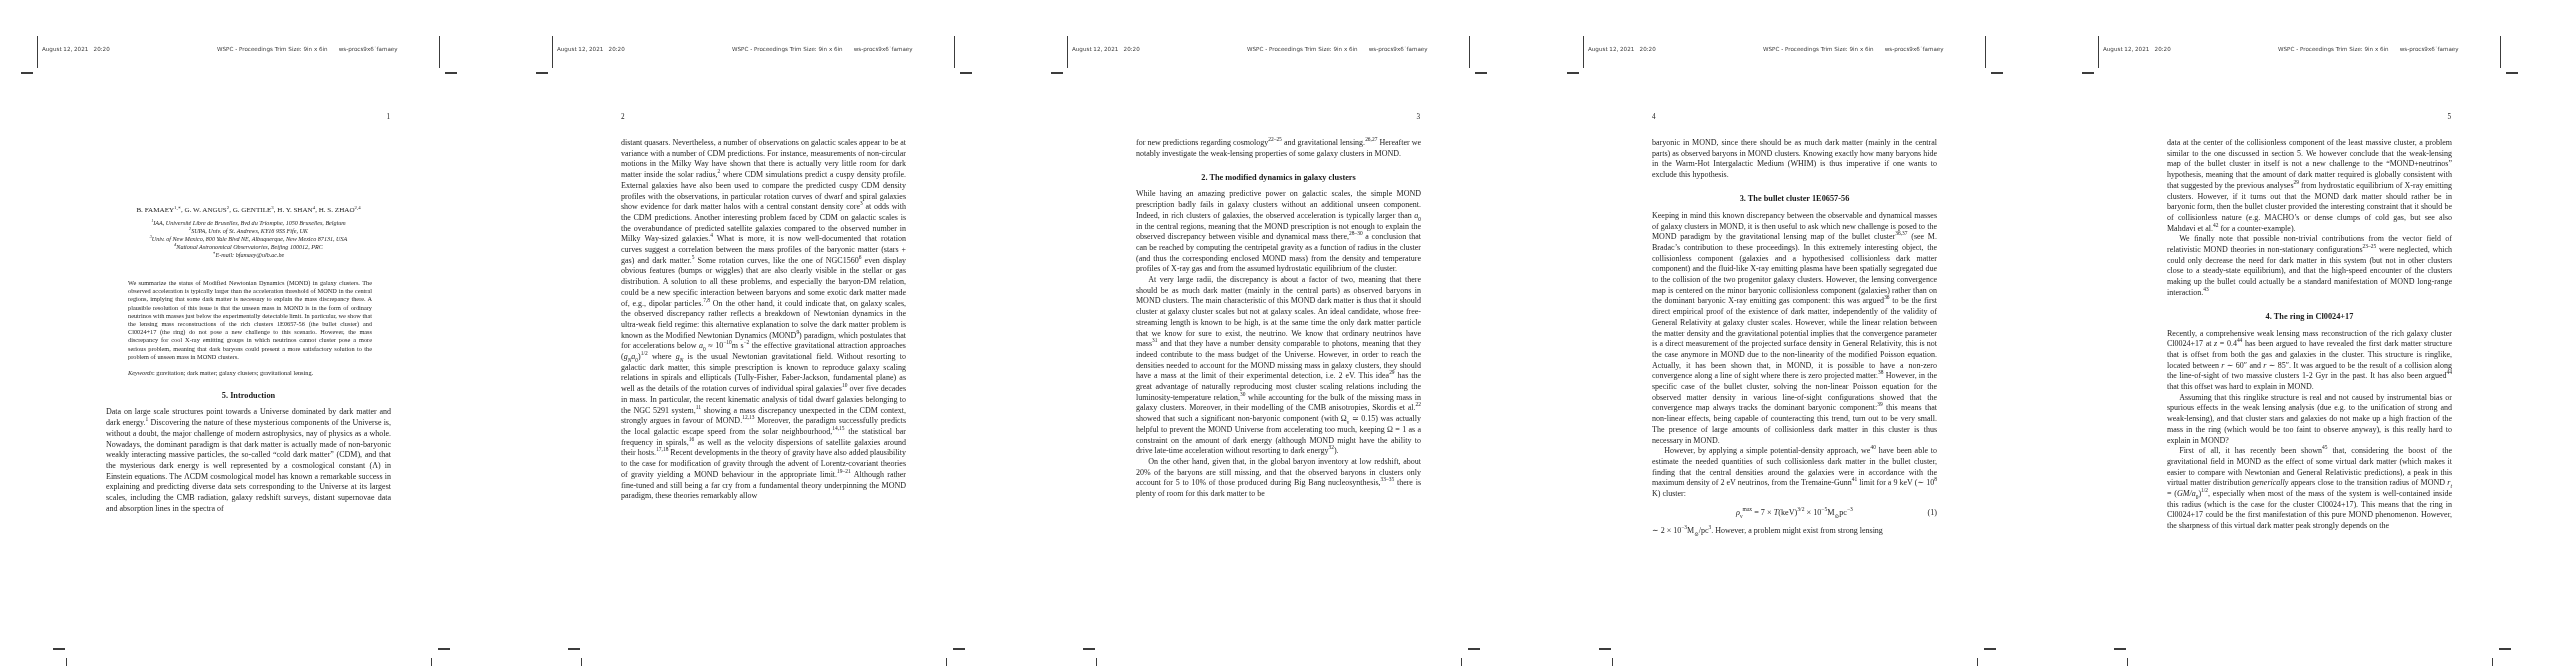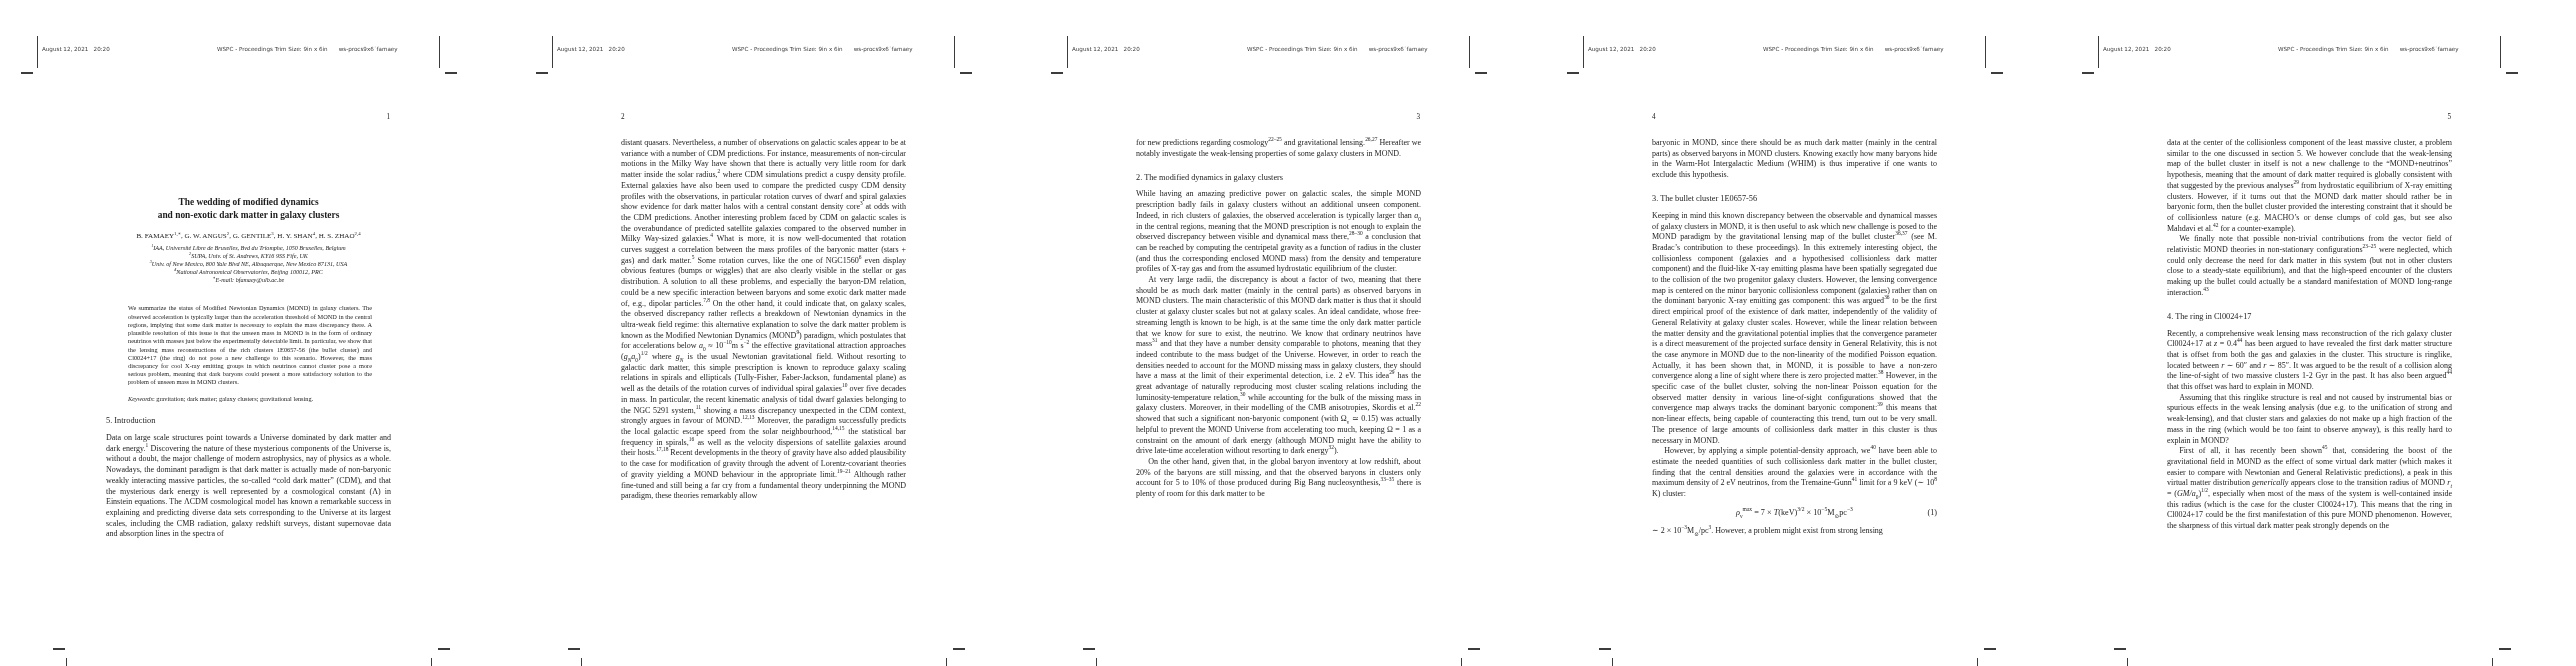--- a/index.html
+++ b/index.html
@@ -44,21 +44,21 @@
     font-size:8px;line-height:10.7px;color:#1c1c1c;text-align:justify;}
   #page-1 .content{top:196px;}
 
   sup,sub{font-size:68%;line-height:0;}
 
   .b-title{text-align:center;font-weight:bold;font-size:9.4px;line-height:12.8px;white-space:pre-line;}
   .b-authors{text-align:center;font-size:7.1px;line-height:9px;margin-top:10px;}
   .b-affil{text-align:center;font-style:italic;font-size:6.1px;line-height:8px;margin-top:3.9px;}
   .b-abstract{margin:20px 19px 0 22px;font-size:6.3px;line-height:8.2px;text-align:justify;}
   .b-keywords{margin:8.3px 19px 0 22px;font-size:6.3px;line-height:8.2px;text-align:left;}
-  .b-heading{font-weight:normal;font-size:8.3px;line-height:10.6px;margin-top:13.3px;margin-bottom:6.1px;text-align:left;}
+  .b-heading{font-weight:bold;font-size:8.3px;line-height:10.6px;margin-top:13.3px;margin-bottom:6.1px;text-align:center;}
   .b-para{margin:0;}
   .b-para.indent{text-indent:12.2px;}
   .b-equation{position:relative;margin:7.8px 0;text-align:center;font-size:8.2px;}
   .eq-tag{position:absolute;right:0;top:0;}
 </style>
 </head>
 <body>
 
 <div class="canvas">
   <div class="watermark">arXiv:0706.1279v2  [astro-ph]  26 Nov 2007</div>
@@ -69,22 +69,20 @@
     <div class="cm cm-v cm-tl-v"></div>
     <div class="cm cm-h cm-tl-h"></div>
     <div class="cm cm-v cm-tr-v"></div>
     <div class="cm cm-h cm-tr-h"></div>
     <div class="cm cm-h cm-bl-h"></div>
     <div class="cm cm-v cm-bl-v"></div>
     <div class="cm cm-v cm-br-v"></div>
     <div class="cm cm-h cm-br-h"></div>
     <span class="pageno right">1</span>
     <div class="content">
-        <div class="b-title">The wedding of modified dynamics
-and non-exotic dark matter in galaxy clusters</div>
         <div class="b-authors">B. FAMAEY<sup>1,∗</sup>, G. W. ANGUS<sup>2</sup>, G. GENTILE<sup>3</sup>, H. Y. SHAN<sup>4</sup>, H. S. ZHAO<sup>2,4</sup></div>
         <div class="b-affil">
           <div><sup>1</sup>IAA, Université Libre de Bruxelles, Bvd du Triomphe, 1050 Bruxelles, Belgium</div>
           <div><sup>2</sup>SUPA, Univ. of St. Andrews, KY16 9SS Fife, UK</div>
           <div><sup>3</sup>Univ. of New Mexico, 800 Yale Blvd NE, Albuquerque, New Mexico 87131, USA</div>
           <div><sup>4</sup>National Astronomical Observatories, Beijing 100012, PRC</div>
           <div><sup>∗</sup>E-mail: bfamaey@ulb.ac.be</div>
         </div>
         <div class="b-abstract">We summarize the status of Modified Newtonian Dynamics (MOND) in galaxy clusters. The observed acceleration is typically larger than the acceleration threshold of MOND in the central regions, implying that some dark matter is necessary to explain the mass discrepancy there. A plausible resolution of this issue is that the unseen mass in MOND is in the form of ordinary neutrinos with masses just below the experimentally detectable limit. In particular, we show that the lensing mass reconstructions of the rich clusters 1E0657-56 (the bullet cluster) and Cl0024+17 (the ring) do not pose a new challenge to this scenario. However, the mass discrepancy for cool X-ray emitting groups in which neutrinos cannot cluster pose a more serious problem, meaning that dark baryons could present a more satisfactory solution to the problem of unseen mass in MOND clusters.</div>
         <div class="b-keywords"><i>Keywords</i>: gravitation; dark matter; galaxy clusters; gravitational lensing.</div>

